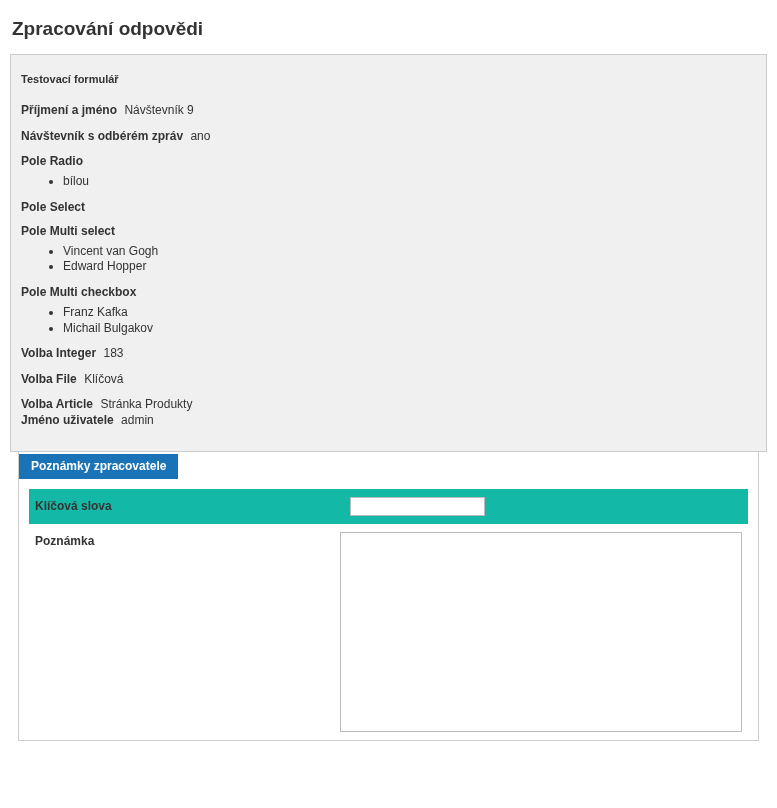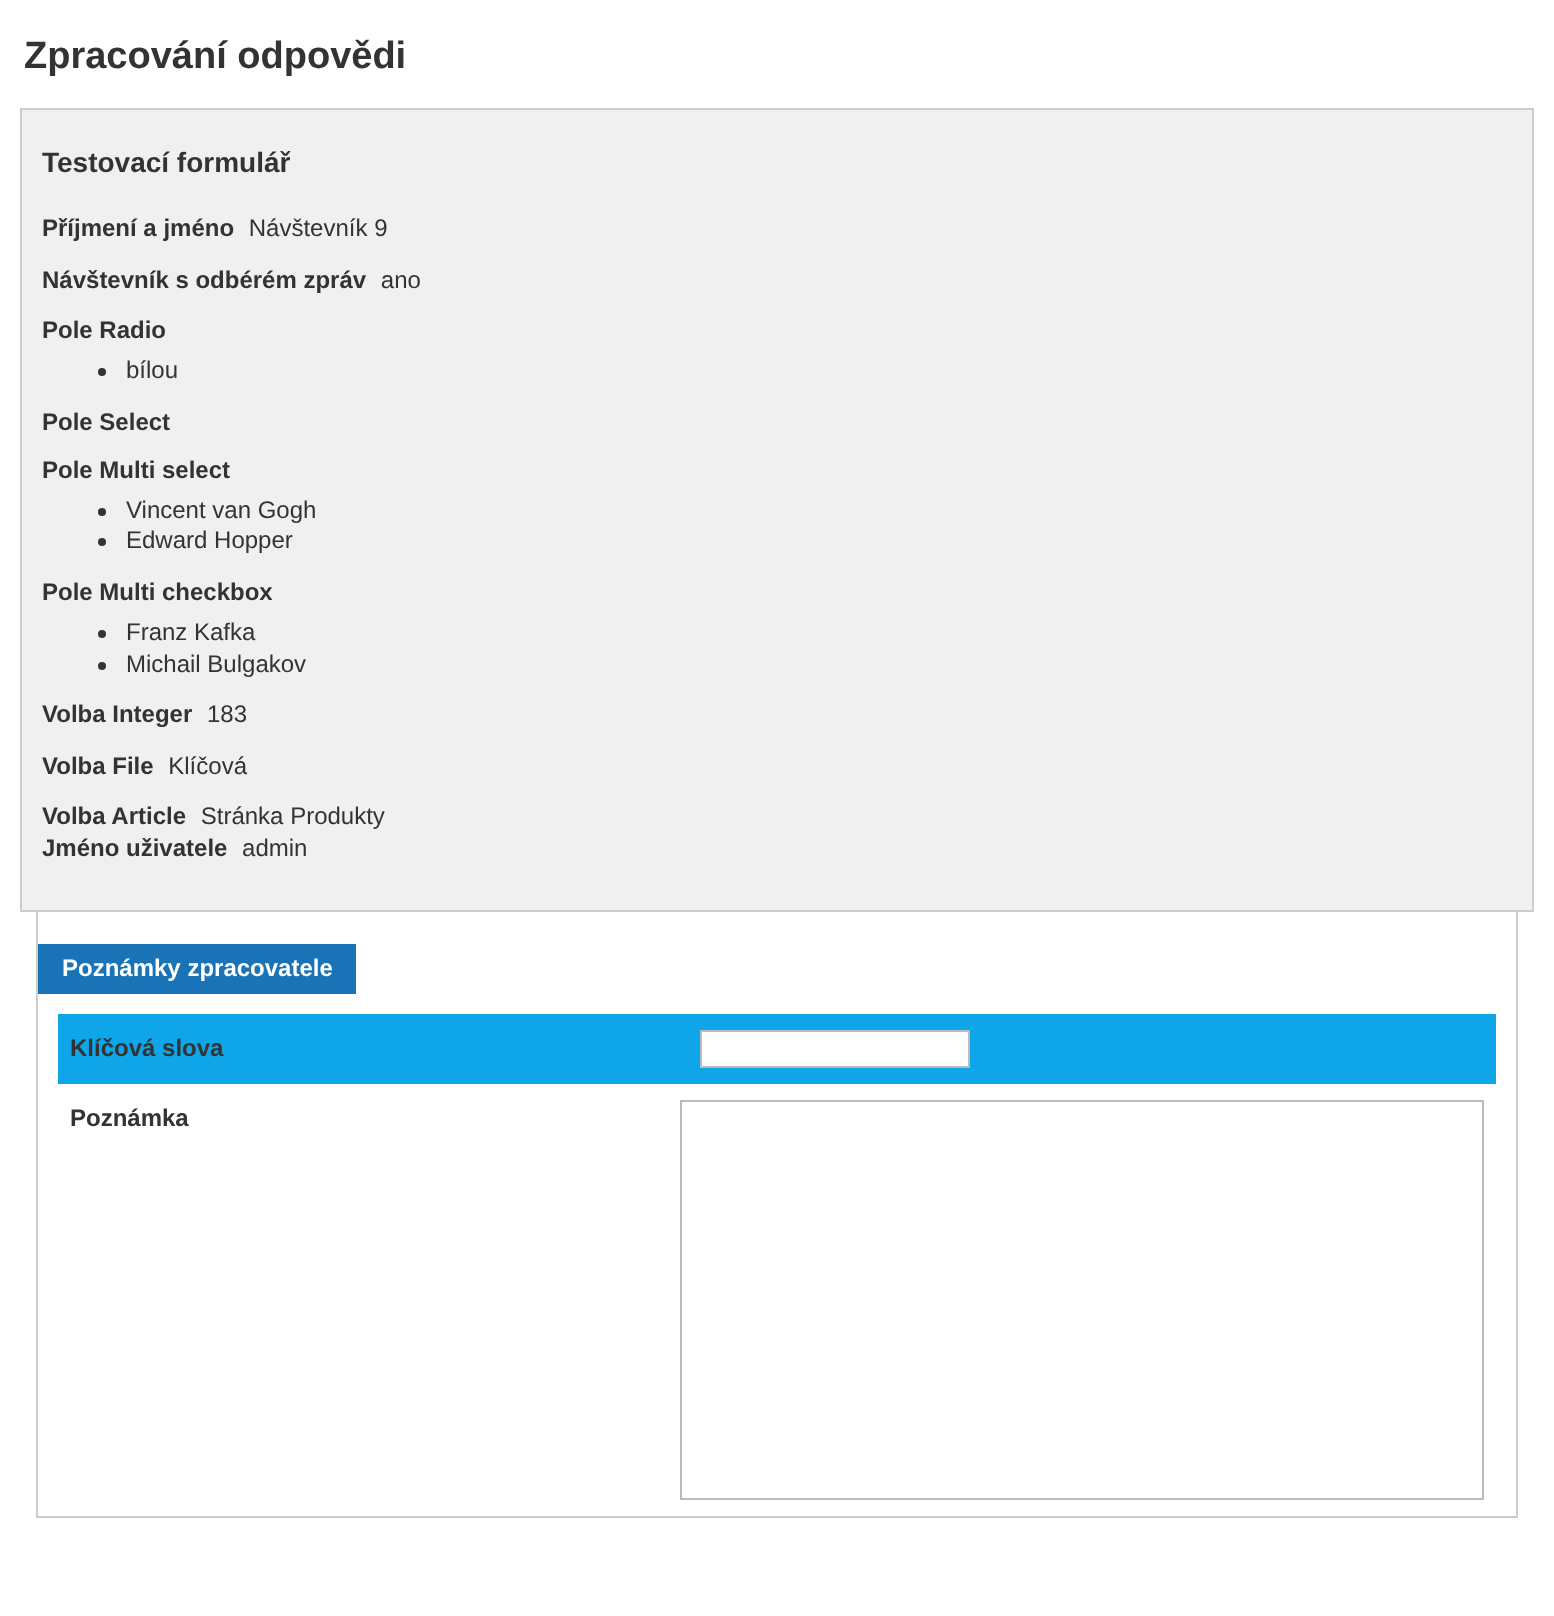--- a/index.html
+++ b/index.html
@@ -16,21 +16,21 @@
       font-size: 19px;
       font-weight: bold;
       margin: 8px 0 14px 2px;
     }
     .panel {
       border: 1px solid #ccc;
       background: #f0f0f0;
       padding: 10px 10px 12px 10px;
     }
     .panel-title {
-      font-size: 14px;
+      font-size: 11px;
       font-weight: bold;
       margin: 8px 0 18px 0;
     }
     .row {
       margin: 0 0 10px 0;
       line-height: 1.3;
     }
     .row .lbl {
       font-weight: bold;
       display: inline;
@@ -48,41 +48,41 @@
       padding-left: 42px;
     }
     ul.values li {
       line-height: 1.3;
       list-style-type: disc;
     }
     .notes-wrap {
       border: 1px solid #ccc;
       border-top: none;
       margin: 0 8px;
-      padding-top: 16px;
+      padding-top: 2px;
     }
     .tab {
       display: inline-block;
       background: #1a73b7;
       color: #fff;
       font-weight: bold;
       font-size: 12px;
       padding: 5px 12px 6px 12px;
       margin-left: 0;
     }
     .form-area {
       padding: 10px 10px 0 10px;
     }
     .form-row {
       display: flex;
       align-items: flex-start;
       padding: 8px 6px;
     }
     .form-row.shaded {
-      background: #0ea5e9;
+      background: #14b8a6;
     }
     .form-row .flabel {
       width: 315px;
       font-weight: bold;
       padding-top: 2px;
     }
     .text-input {
       width: 135px;
       height: 19px;
       border: 1px solid #bbb;

